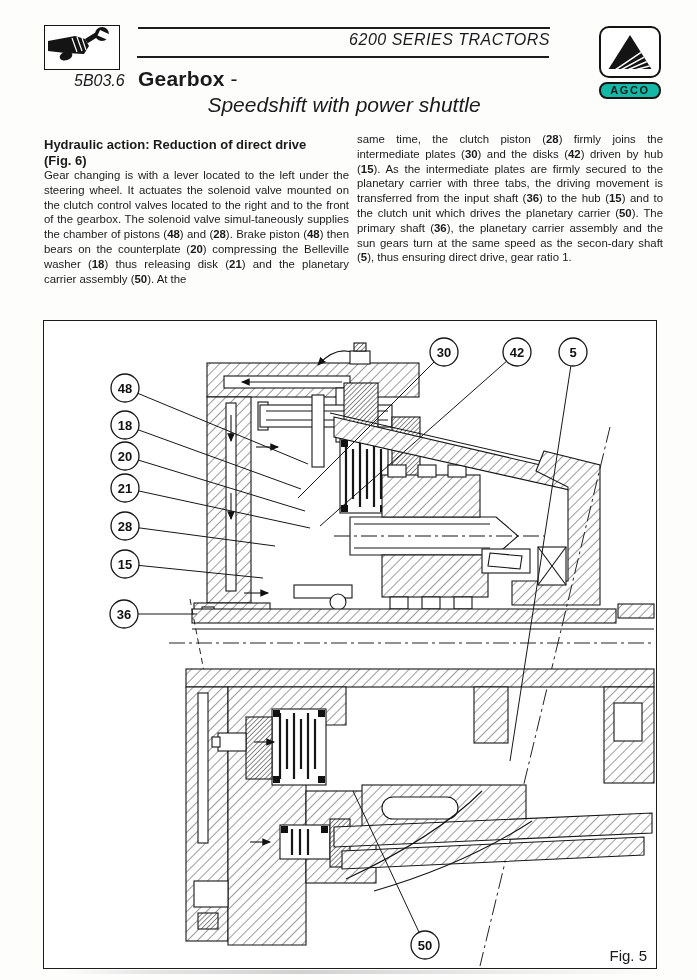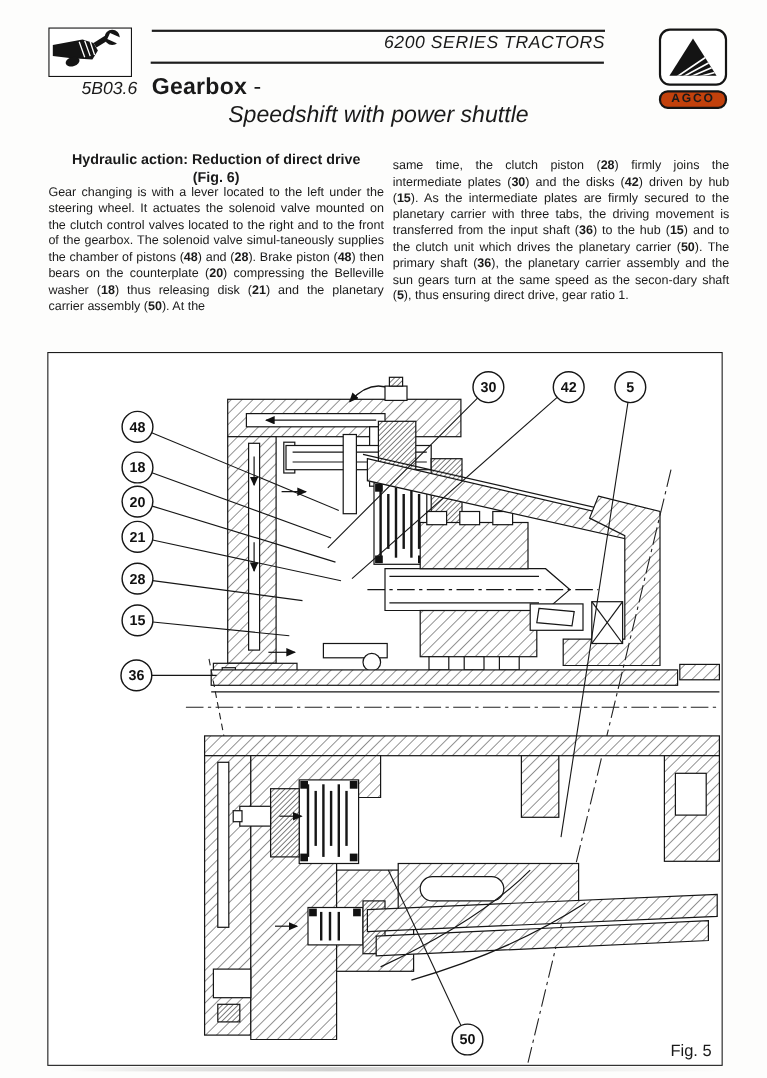--- a/index.html
+++ b/index.html
@@ -19,27 +19,27 @@
     font-size:16px; font-style:italic; letter-spacing:.5px;}
   .gearbox-title{position:absolute; left:138px; top:67px; width:412px; 
     font-size:21px; }
   .gearbox-title b{letter-spacing:.2px;}
   .subtitle{position:absolute; left:118px; top:93px; width:452px; text-align:center;
     font-size:21px; font-style:italic;}
   .agco{position:absolute; left:599px; top:26px; width:63px;}
   .agco .tri-box{width:58px; height:48px; border:2.6px solid #141414; border-radius:10px;
     background:#fff; display:flex; align-items:center; justify-content:center;}
   .agco .badge{margin-top:4px; width:58px; height:13px; border:2.6px solid #141414;
-    border-radius:8px; background:#c2410c; text-align:center; font-weight:bold;
+    border-radius:8px; background:#14b8a6; text-align:center; font-weight:bold;
     font-size:11px; letter-spacing:1.6px; line-height:13px;}
   
   .col{position:absolute; font-size:11.4px; line-height:14.8px; text-align:justify;}
   .col.left{left:44px; top:137px; width:305px;}
-  .col.right{left:357px; top:144px; width:306px;}
-  .col-heading{font-size:13px; font-weight:bold; line-height:15.5px; text-align:center;
+  .col.right{left:357px; top:132px; width:306px;}
+  .col-heading{font-size:13px; font-weight:bold; line-height:15.5px; text-align:left;
     margin:0 0 3px 0;}
   .col p{margin:0;}
   
   .figure{position:absolute; left:43px; top:320px; width:612px; height:647px;
     border:1.6px solid #1c1c1c; background:#fff;}
   .figure svg{position:absolute; left:0; top:0;}
   .fig-label{position:absolute; right:9px; bottom:4px; font-size:15px;}
   .smudge{position:absolute; left:60px; top:970px; width:600px; height:4px;
     background:linear-gradient(90deg,transparent,#9997 15%,#777a 40%,#9996 70%,transparent);
     opacity:.5;}

